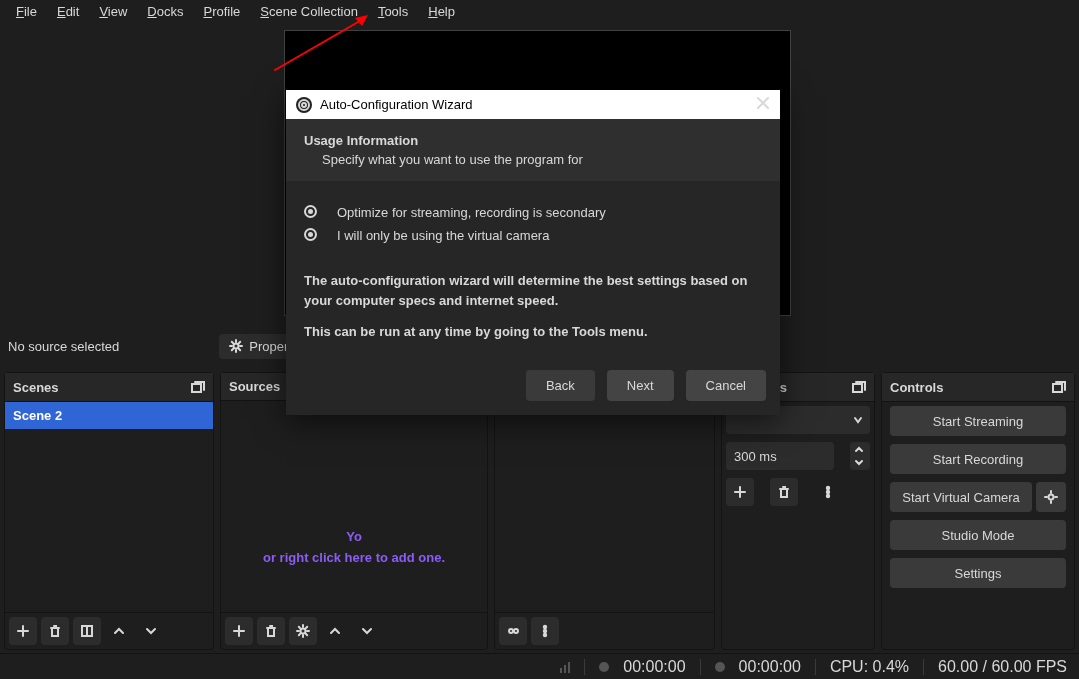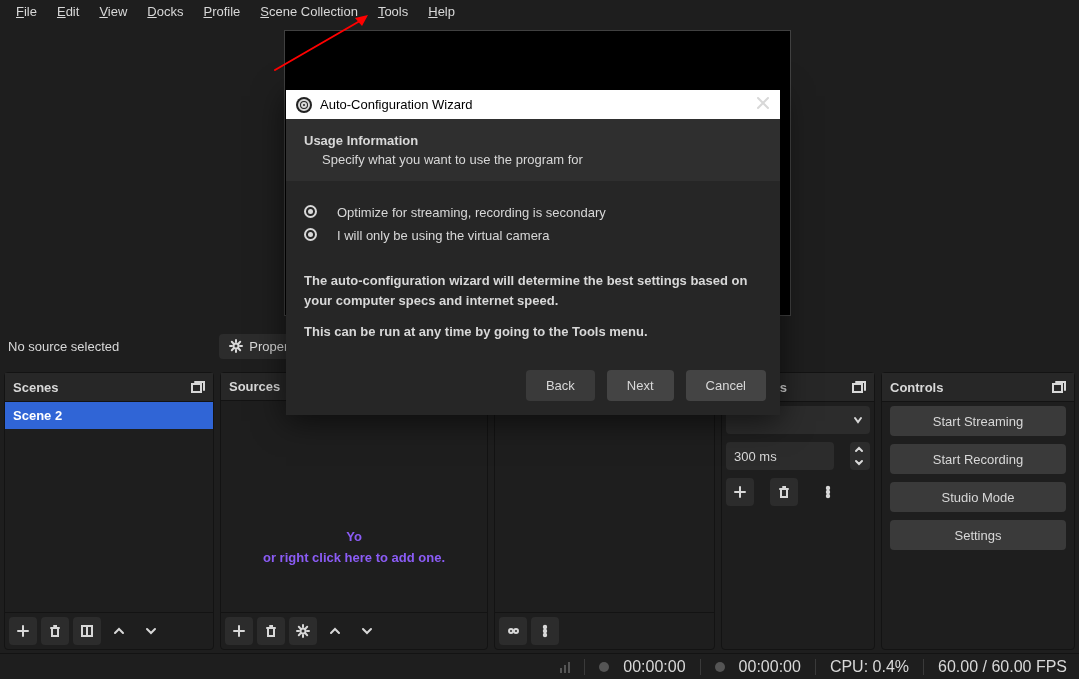--- a/index.html
+++ b/index.html
@@ -270,20 +270,29 @@
   <div class="dock dock-controls">
     <div class="dock-header">
       <span>Controls</span>
       <svg class="pop-icon">
           <rect x="3" y="5" width="9" height="8"></rect>
           <path d="M6 3h9v8"></path>
         </svg>
     </div>
     <div class="ctrl-btn">Start Streaming</div>
     <div class="ctrl-btn">Start Recording</div>
+    <div class="ctrl-row">
+      <div class="ctrl-btn main">Start Virtual Camera</div>
+      <div class="ctrl-btn gear">
+          <svg width="14" height="14">
+            <circle cx="7" cy="7" r="2.5"></circle>
+            <path d="M7 1v2M7 11v2M1 7h2M11 7h2"></path>
+          </svg>
+        </div>
+    </div>
     <div class="ctrl-btn">Studio Mode</div>
     <div class="ctrl-btn">Settings</div>
   </div>
 
 </div>
 
 <div class="statusbar">
   <div class="bars">
       <i></i>
       <i></i>

